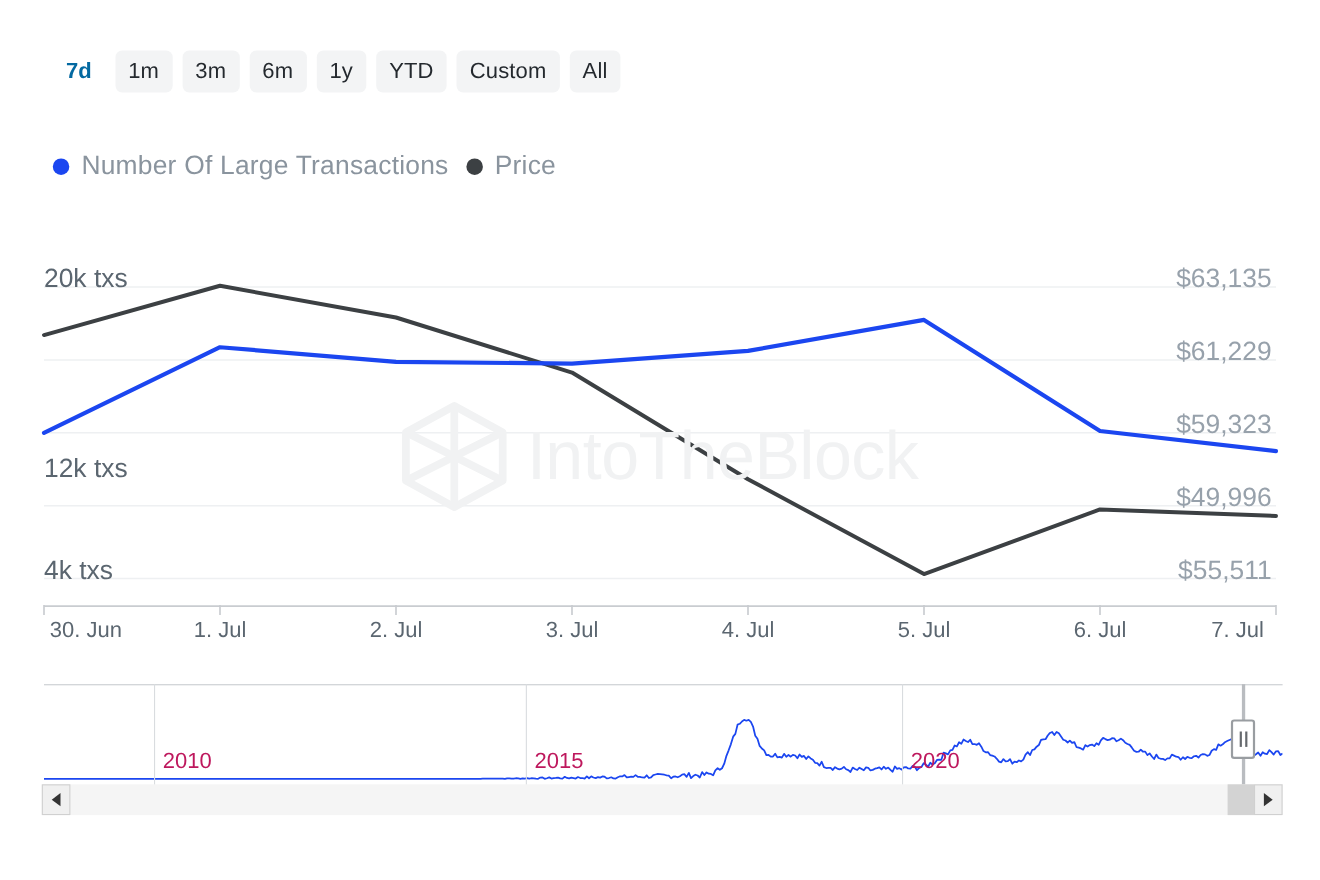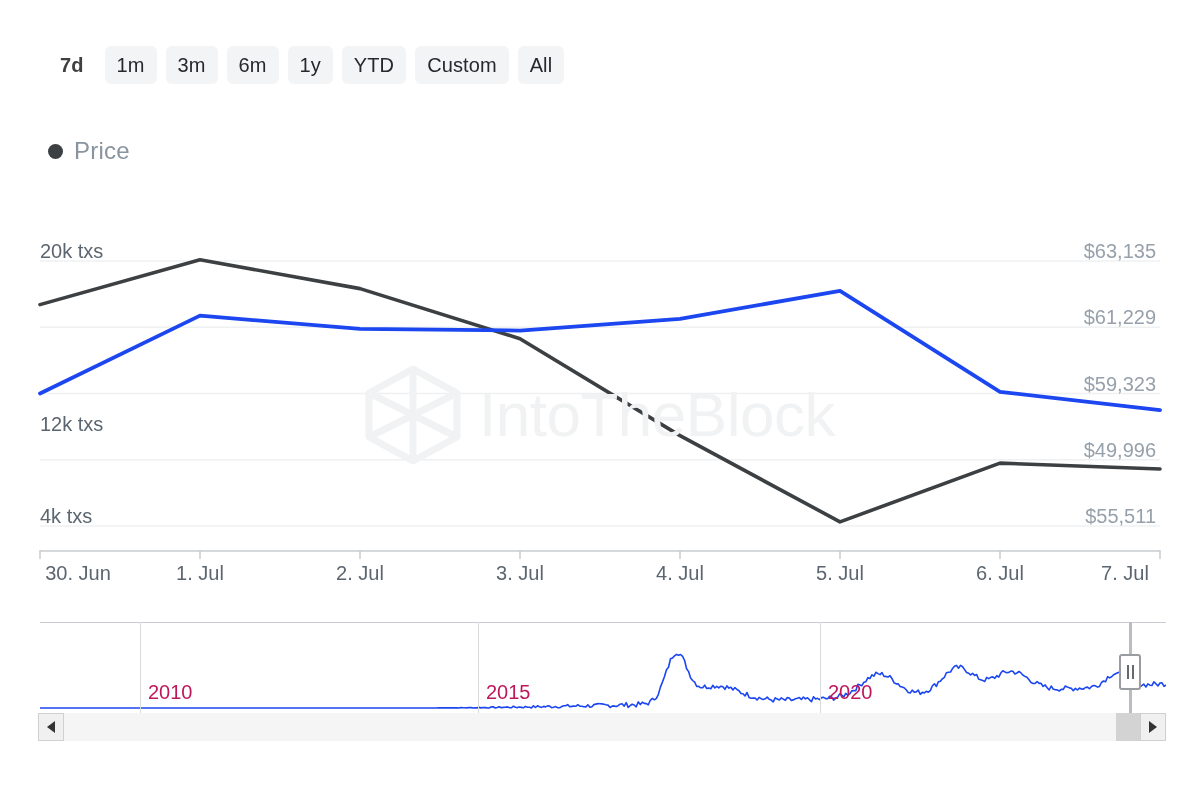--- a/index.html
+++ b/index.html
@@ -13,34 +13,34 @@
     position:absolute;left:48px;top:46px;height:38px;
     display:flex;align-items:center;gap:9px;
   }
   .range-btn{
     height:38px;min-width:34px;padding:0 12px;
     display:flex;align-items:center;justify-content:center;
     border-radius:6px;background:#f3f4f5;
     font-size:20px;color:#24292e;letter-spacing:.1px;
     cursor:pointer;user-select:none;box-sizing:border-box;
   }
-  .range-btn.active{background:transparent;font-weight:bold;color:#404040;}
+  .range-btn.active{background:transparent;font-weight:bold;color:#0369a1;}
   
   #legend{
     position:absolute;left:48px;top:132px;height:38px;
     display:flex;align-items:center;gap:16px;
   }
   .legend-item{display:flex;align-items:center;gap:11px;cursor:pointer;}
   .legend-dot{width:15px;height:15px;border-radius:50%;flex:none;}
   .legend-label{font-size:24px;color:#8a949e;letter-spacing:.2px;}
   
   #chart-plot{position:absolute;left:0;top:230px;width:1200px;height:320px;}
   #chart-svg{position:absolute;left:0;top:0;}
   .axis-label{
-    position:absolute;font-size:20px;color:#5b6670;white-space:nowrap;
+    position:absolute;font-size:24px;color:#5b6670;white-space:nowrap;
   }
   .axis-label.left{left:40px;}
   .axis-label.right{right:44px;text-align:right;margin-left:40px;}
   .axis-label.price{color:#97a1ab;}
   #x-axis{position:absolute;left:0;top:550px;width:1036px;height:42px;}
   .x-tick-label{
     position:absolute;top:12px;font-size:20px;color:#5b6670;
     transform:translateX(-50%);white-space:nowrap;
   }
   
@@ -98,20 +98,24 @@
     <div class="range-btn">1m</div>
     <div class="range-btn">3m</div>
     <div class="range-btn">6m</div>
     <div class="range-btn">1y</div>
     <div class="range-btn">YTD</div>
     <div class="range-btn">Custom</div>
     <div class="range-btn">All</div>
   </div>
 
 <div id="legend">
+    <div class="legend-item">
+      <span class="legend-dot" style="background: rgb(27, 70, 240);"></span>
+      <span class="legend-label">Number Of Large Transactions</span>
+    </div>
     <div class="legend-item">
       <span class="legend-dot" style="background: rgb(60, 64, 67);"></span>
       <span class="legend-label">Price</span>
     </div>
   </div>
 
 <div id="chart-plot">
   <svg id="chart-svg" width="1200" height="320">
     <g id="gridlines">
         <line x1="40" x2="1160" y1="31" y2="31" stroke="#eef0f2" stroke-width="1.4"></line>

